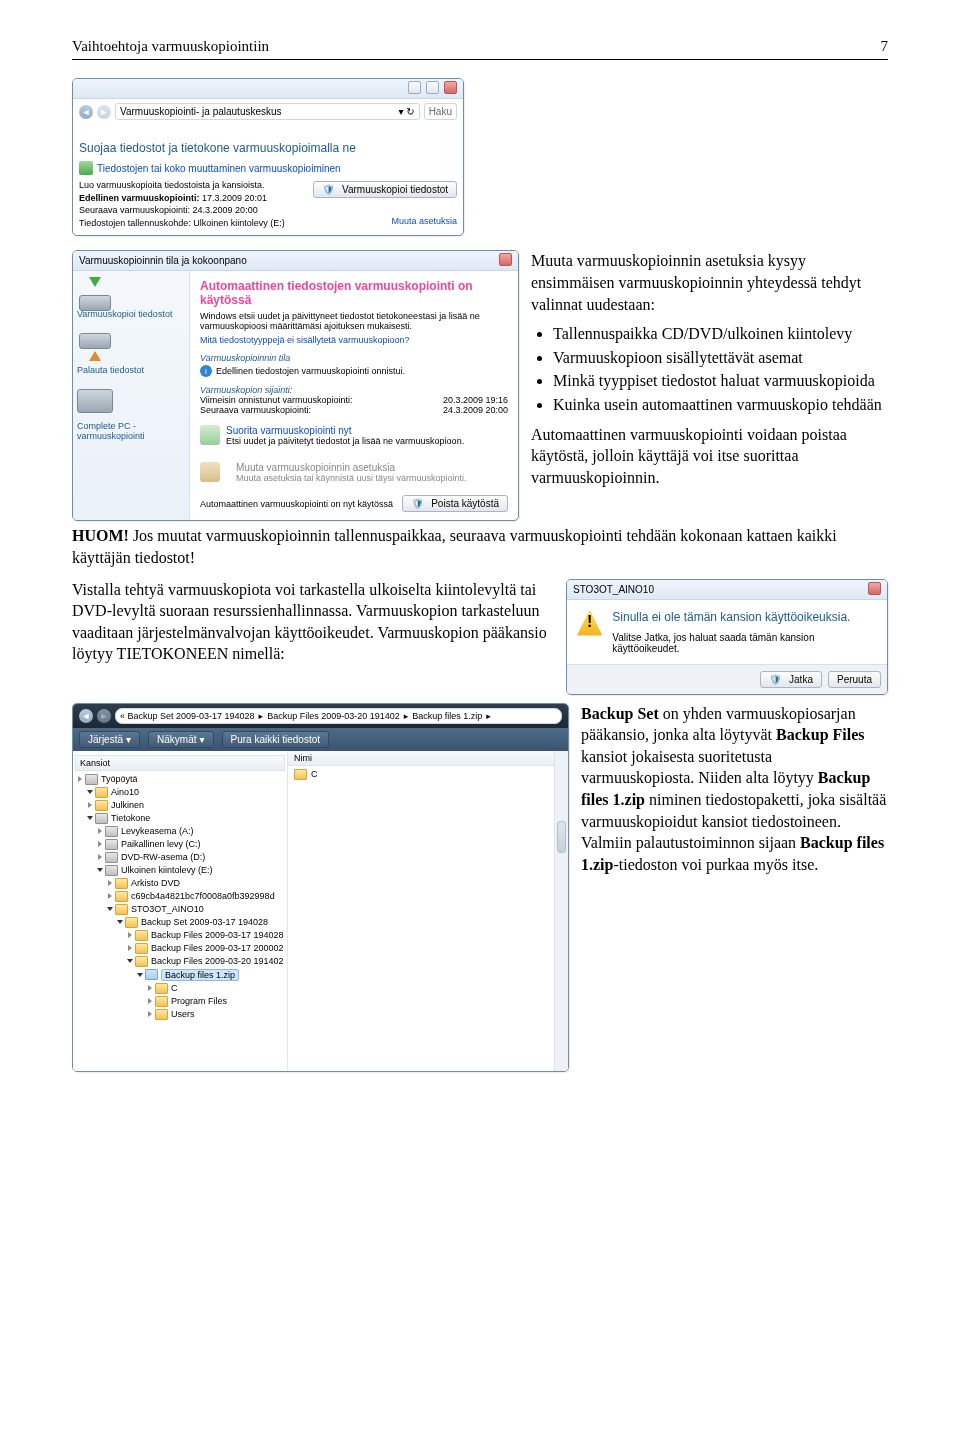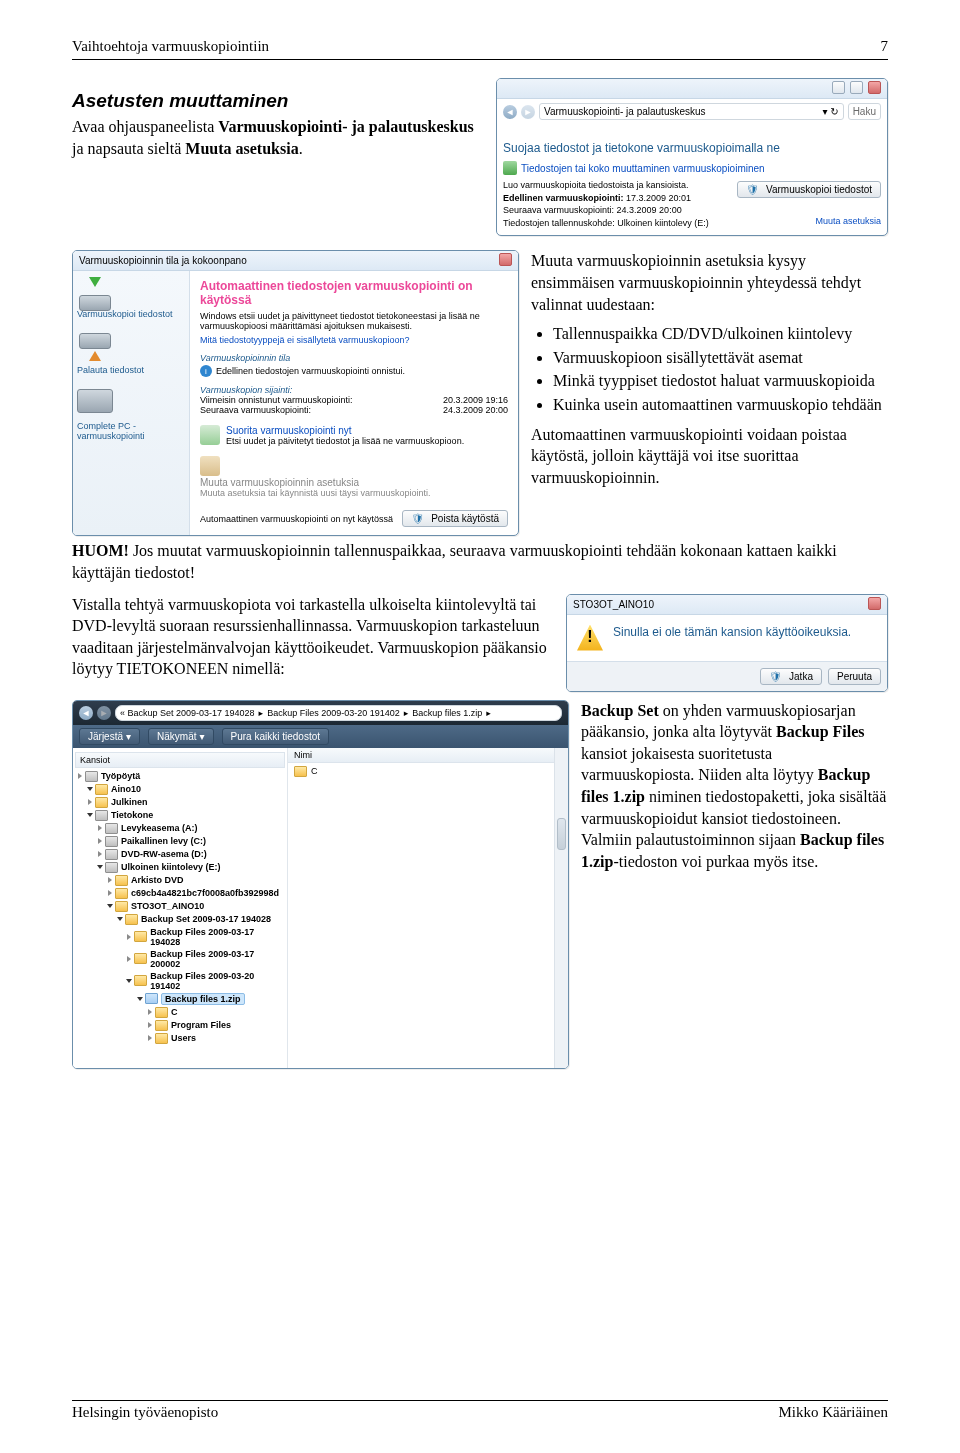--- a/index.html
+++ b/index.html
@@ -50,21 +50,21 @@
   .warn-ico:after{content:"!";position:absolute;left:0;right:0;top:3px;text-align:center;font-weight:bold;color:#000;}
   .panelC .foot{background:#eef2f6;border-top:1px solid #d4dfea;padding:6px;display:flex;justify-content:flex-end;gap:6px;}
   
   .panelD{width:495px;}
   .panelD .crumb{font-size:9px;border-radius:7px;}
   .panelD .toolbar{display:flex;align-items:center;gap:8px;background:linear-gradient(#4e6a87,#3a546f);padding:3px 6px;}
   .panelD .toolbar .btn{background:linear-gradient(#5d7893,#415a75);border:1px solid #314a63;color:#fff;}
   .panelD .cols{display:flex;height:320px;}
   .tree{width:210px;font-size:9px;padding:4px 2px;overflow:hidden;background:#fff;}
   .tree .hdr{background:linear-gradient(#f7fafc,#e7eef5);border:1px solid #dce4ec;padding:2px 4px;margin-bottom:2px;}
-  .tree .node{display:flex;align-items:center;gap:3px;padding:1px 0;font-weight:bold;}
+  .tree .node{display:flex;align-items:center;gap:3px;padding:1px 0;}
   .fld{width:11px;height:9px;background:linear-gradient(#ffe9a6,#f6c14e);border:1px solid #d2a63f;border-radius:1px;display:inline-block;}
   .fld.sel{background:linear-gradient(#cfe6fb,#a7cef3);border-color:#6fa3d2;}
   .drive{width:11px;height:9px;background:linear-gradient(#e7e7e7,#bfbfbf);border:1px solid #8f8f8f;border-radius:1px;display:inline-block;}
   .tri{width:0;height:0;border-left:4px solid #8a8a8a;border-top:3px solid transparent;border-bottom:3px solid transparent;display:inline-block;}
   .tri.d{transform:rotate(90deg);border-left-color:#333;}
   .list{flex:1;border-left:1px solid #e0e6ec;font-size:9px;}
   .list .hdr{background:linear-gradient(#f7fafc,#e7eef5);border-bottom:1px solid #dce4ec;padding:2px 6px;}
   .list .cell{padding:3px 6px;display:flex;align-items:center;gap:4px;}
   .ind{display:inline-block;}
   .scrollbar{width:13px;background:#eef2f6;border-left:1px solid #dbe2e9;position:relative;}
@@ -79,26 +79,20 @@
 <body>
 
 <div class="page">
   <div class="top-line">
     <span>Vaihtoehtoja varmuuskopiointiin</span>
     <span>7</span>
   </div>
   <hr class="rule">
 
   <div class="row">
-    <div style="flex:1;">
-      <div class="h2">Asetusten muuttaminen</div>
-      <p>
-        <span>Avaa ohjauspaneelista </span><b>Varmuuskopiointi- ja palautuskeskus</b><span> ja napsauta sieltä </span><b>Muuta asetuksia</b><span>.</span>
-      </p>
-    </div>
 
     <div class="win panelA">
       <div class="caption">
         <span></span>
         <span>
           <span class="wc-btn"></span>
           <span class="wc-btn"></span>
           <span class="wc-btn wc-close"></span>
         </span>
       </div>
@@ -183,21 +177,21 @@
               <span>Seuraava varmuuskopiointi:</span>
               <span>24.3.2009 20:00</span>
             </div>
           <div style="display:flex;gap:6px;margin-top:10px;">
             <span style="width:20px;height:20px;background:linear-gradient(#d6ebd6,#96ce96);border-radius:3px"></span>
             <div>
               <div class="link lbl">Suorita varmuuskopiointi nyt</div>
               <div class="lbl-s">Etsi uudet ja päivitetyt tiedostot ja lisää ne varmuuskopioon.</div>
             </div>
           </div>
-          <div style="display:flex;gap:1px;margin-top:10px;flex-direction:column;">
+          <div style="display:flex;gap:16px;margin-top:16px;">
             <span style="width:20px;height:20px;background:linear-gradient(#f0e0c0,#d9be8b);border-radius:3px"></span>
             <div>
               <div class="lbl" style="color:#888">Muuta varmuuskopioinnin asetuksia</div>
               <div class="lbl-s" style="color:#888">Muuta asetuksia tai käynnistä uusi täysi varmuuskopiointi.</div>
             </div>
           </div>
           <div style="display:flex;justify-content:space-between;align-items:center;margin-top:12px">
             <span class="lbl-s">Automaattinen varmuuskopiointi on nyt käytössä</span>
             <span class="btn">
                 <span class="shield">🛡</span>
@@ -228,20 +222,21 @@
 
     <div class="win panelC">
       <div class="caption">
           <span class="lbl">STO3OT_AINO10</span>
           <span><span class="wc-btn wc-close"></span></span>
         </div>
       <div class="body">
         <div class="warn-ico"></div>
         <div>
           <div class="lbl" style="color:#1d5a8d;font-size:12px;margin-bottom:8px">Sinulla ei ole tämän kansion käyttöoikeuksia.</div>
+          <div class="lbl">Valitse Jatka, jos haluat saada tämän kansion käyttöoikeudet.</div>
         </div>
       </div>
       <div class="foot">
         <span class="btn">
             <span class="shield">🛡</span>
             <span>Jatka</span>
           </span>
         <span class="btn">Peruuta</span>
       </div>
     </div>
@@ -396,20 +391,13 @@
         <div class="scrollbar"></div>
       </div>
     </div>
     <div style="flex:1">
       <p>
         <b>Backup Set</b><span> on yhden varmuuskopiosarjan pääkansio, jonka alta löytyvät </span><b>Backup Files</b><span> kansiot jokaisesta suoritetusta varmuuskopiosta. Niiden alta löytyy </span><b>Backup files 1.zip</b><span> niminen tiedostopaketti, joka sisältää varmuuskopioidut kansiot tiedostoineen. Valmiin palautustoiminnon sijaan </span><b>Backup files 1.zip</b><span>-tiedoston voi purkaa myös itse.</span>
       </p>
     </div>
   </div>
 
-  <div class="foot-line">
-    <hr>
-    <div class="foot-row">
-      <span>Helsingin työväenopisto</span>
-      <span>Mikko Kääriäinen</span>
-    </div>
-  </div>
 </div>
 
 </body></html>

